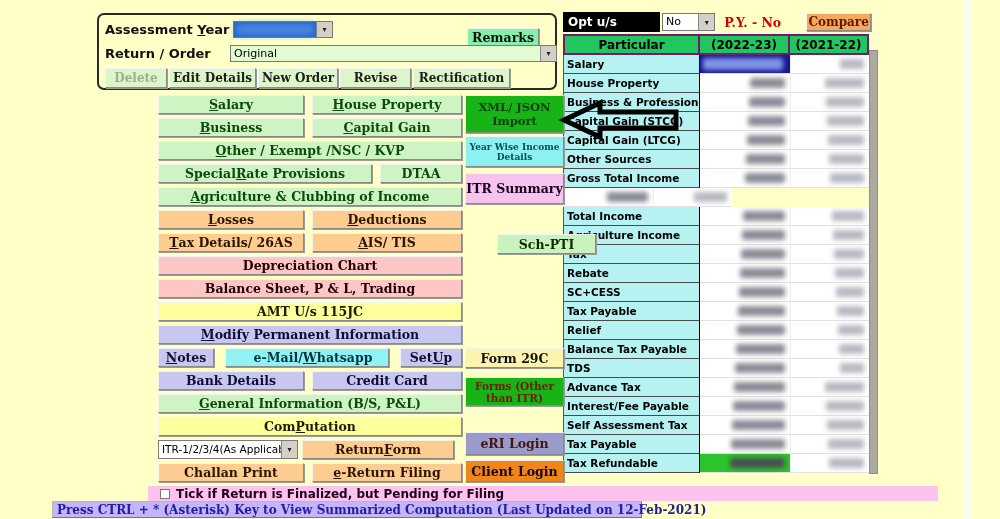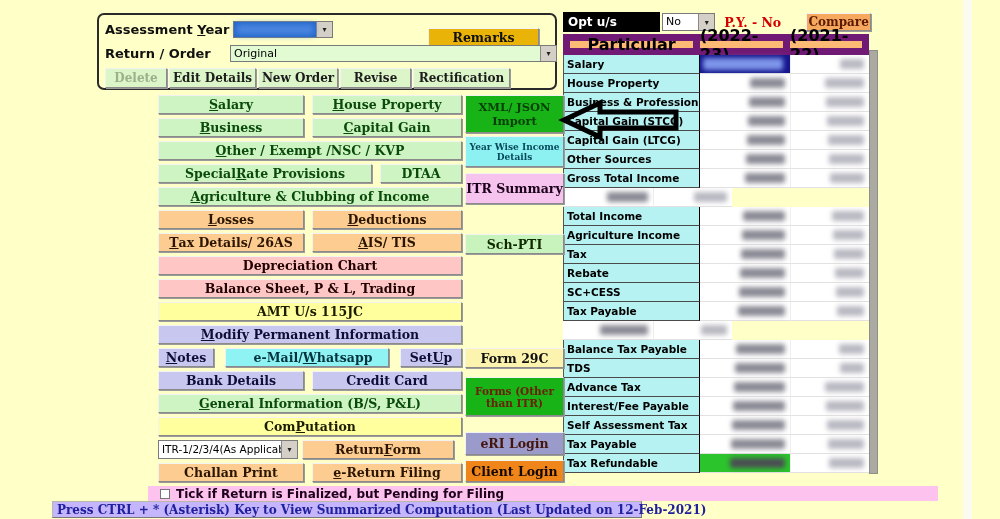--- a/index.html
+++ b/index.html
@@ -15,33 +15,33 @@
   .combo .val{flex:1;font:11px "DejaVu Sans",sans-serif;color:#000;padding:1px 3px;white-space:nowrap;overflow:hidden;}
   .combo .arrow{width:15px;background:#d4d0c8;border-left:1px solid #888;display:flex;align-items:center;justify-content:center;font-size:8px;color:#222;}
   .ay-combo{position:absolute;left:128px;width:100px;background:#2064c8;}
   .ay-blur{flex:1;margin:2px;background:#4a86e0;filter:blur(3px);}
   .ro-combo{left:125px;width:327px;background:#e2fbd2;position:absolute;}
   .btn{display:flex;align-items:center;justify-content:center;box-sizing:border-box;cursor:pointer;
        border:1px solid #8a8a8a;border-top-color:#f2f2f2;border-left-color:#f2f2f2;
        box-shadow:1px 1px 0 #9a9a9a;}
   .tp-btn{background:#ddf6c9;font:bold 12px "DejaVu Serif",serif;color:#1c1c1c;height:20px;}
   .tp-btn.disabled{color:#9cb08c;}
-  .remarks{position:absolute;right:10px;top:8px;width:111px;height:19px;background:#eab308;font:bold 12.5px "DejaVu Serif",serif;color:#111;}
+  .remarks{position:absolute;right:10px;top:8px;width:72px;height:19px;background:#86efac;font:bold 12.5px "DejaVu Serif",serif;color:#111;}
 
   
   .bac-bar{position:absolute;left:563px;top:12px;width:308px;height:20px;display:flex;align-items:center;}
   .bac-label{background:#000;color:#fff;font:bold 12px "DejaVu Sans",sans-serif;padding:2px 5px;height:16px;line-height:16px;}
   .bac-combo{width:64px;margin-left:2px;height:18px;}
   .py-label{font:bold 12.5px "DejaVu Serif",serif;color:#d40000;margin-left:9px;white-space:nowrap;}
   .compare{margin-left:25px;width:78px;height:18px;background:#f5a85e;font:bold 12px "DejaVu Serif",serif;color:#5c1a00;}
 
   
   .sum-table{position:absolute;left:563px;top:34px;width:306px;font-family:"DejaVu Sans",sans-serif;}
   .sum-head{display:flex;height:21px;}
-  .sum-head .hc{box-sizing:border-box;border:7px solid #701a75;background:#fdba74;font-weight:bold;font-size:16px;color:#000;display:flex;align-items:center;justify-content:center;}
+  .sum-head .hc{box-sizing:border-box;border:2px solid #701a75;background:#22c55e;font-weight:bold;font-size:12px;color:#000;display:flex;align-items:center;justify-content:center;}
   .hc.c0{width:137px;}.hc.c1{width:90px;border-left:none;}.hc.c2{width:79px;border-left:none;}
   .srow{display:flex;height:19px;}
   .srow .lc{box-sizing:border-box;width:137px;background:#b6f2f2;border-left:1px solid #555;border-right:1px solid #000;border-bottom:1px solid #4a4a4a;font-weight:bold;font-size:10.5px;color:#000;display:flex;align-items:center;padding-left:3px;white-space:nowrap;overflow:hidden;}
   .srow .vc{box-sizing:border-box;background:#fff;border-bottom:1px solid #e2e2e2;display:flex;align-items:center;}
   .vc.v1{width:90px;}
   .vc.v2{width:79px;border-left:1px solid #eee;}
   .streak{margin-left:auto;margin-right:5px;height:10px;border-radius:2px;filter:blur(2.5px);}
   .v1 .streak{background:#8b8b96;}
   .v2 .streak{background:#b9b9c2;}
   .srow.sel .v1{background:#16168e;}
@@ -66,23 +66,23 @@
   .w-notes{width:56px;}.w-mail{width:164px;margin-left:3px;padding-left:12px;}.w-setup{width:62px;margin-left:3px;}
   .itr-combo{width:140px;height:19px;background:#fff;}
   .itr-combo .val{font-size:10.5px;padding-top:2px;}
   .w-retform{width:152px;margin-left:4px;}
 
   
   .side{position:absolute;left:465px;width:99px;box-sizing:border-box;text-align:center;display:flex;align-items:center;justify-content:center;}
   .sb-xml{top:95px;height:38px;background:#17b317;font:bold 11.5px "DejaVu Serif",serif;color:#073f07;}
   .sb-year{top:136px;height:31px;background:#8df1f1;font:bold 9px "DejaVu Serif",serif;color:#054a5a;}
   .sb-itrsum{top:173px;height:31px;background:#f6c2ee;font:bold 12.5px "DejaVu Serif",serif;color:#1a001a;}
-  .sb-pti{top:234px;height:20px;background:#c9f3bd;font:bold 12.5px "DejaVu Serif",serif;color:#102a00;}
+  .sb-pti{top:234px;height:20px;background:#c9f3bd;font:bold 12.5px "DejaVu Serif",serif;color:#102a00;margin-left:32px;}
   .sb-29c{top:348px;height:20px;background:#fcf3ae;font:bold 12.5px "DejaVu Serif",serif;color:#111;}
-  .sb-forms{top:377px;height:39px;background:#17b317;font:bold 10.5px "DejaVu Serif",serif;color:#6b2005;padding:13px 6px;}
+  .sb-forms{top:377px;height:29px;background:#17b317;font:bold 10.5px "DejaVu Serif",serif;color:#6b2005;padding:13px 6px;}
   .sb-eri{top:432px;height:23px;background:#9b9bcb;font:bold 12.5px "DejaVu Serif",serif;color:#43150d;}
   .sb-client{top:460px;height:22px;background:#f08519;font:bold 12.5px "DejaVu Serif",serif;color:#140800;}
 
   
   .finalize{position:absolute;left:148px;top:486px;width:790px;height:15px;background:#fec2ee;display:flex;align-items:center;}
   .finalize .box{width:8px;height:8px;background:#fff;border:1px solid #777;margin-left:12px;margin-right:6px;}
   .finalize .txt{font:bold 12px "DejaVu Sans",sans-serif;color:#1c001c;line-height:14px;}
   .status{position:absolute;left:52px;top:501px;width:590px;height:17px;background:#c4b5fd;border:1px solid #b9b9a9;border-right-color:#777;border-bottom-color:#777;box-sizing:border-box;display:flex;align-items:center;}
   .status .txt{font:bold 12px "DejaVu Serif",serif;color:#20209e;padding-left:4px;white-space:nowrap;}
 
@@ -255,20 +255,21 @@
         <div class="srow">
           <div class="lc">Tax Payable</div>
           <div class="vc v1">
             <div class="streak" style="width: 47px;"></div>
           </div>
           <div class="vc v2">
             <div class="streak" style="width: 27px;"></div>
           </div>
         </div>
         <div class="srow">
+          <div class="lc">Relief</div>
           <div class="vc v1">
             <div class="streak" style="width: 48px;"></div>
           </div>
           <div class="vc v2">
             <div class="streak" style="width: 26px;"></div>
           </div>
         </div>
         <div class="srow">
           <div class="lc">Balance Tax Payable</div>
           <div class="vc v1">

